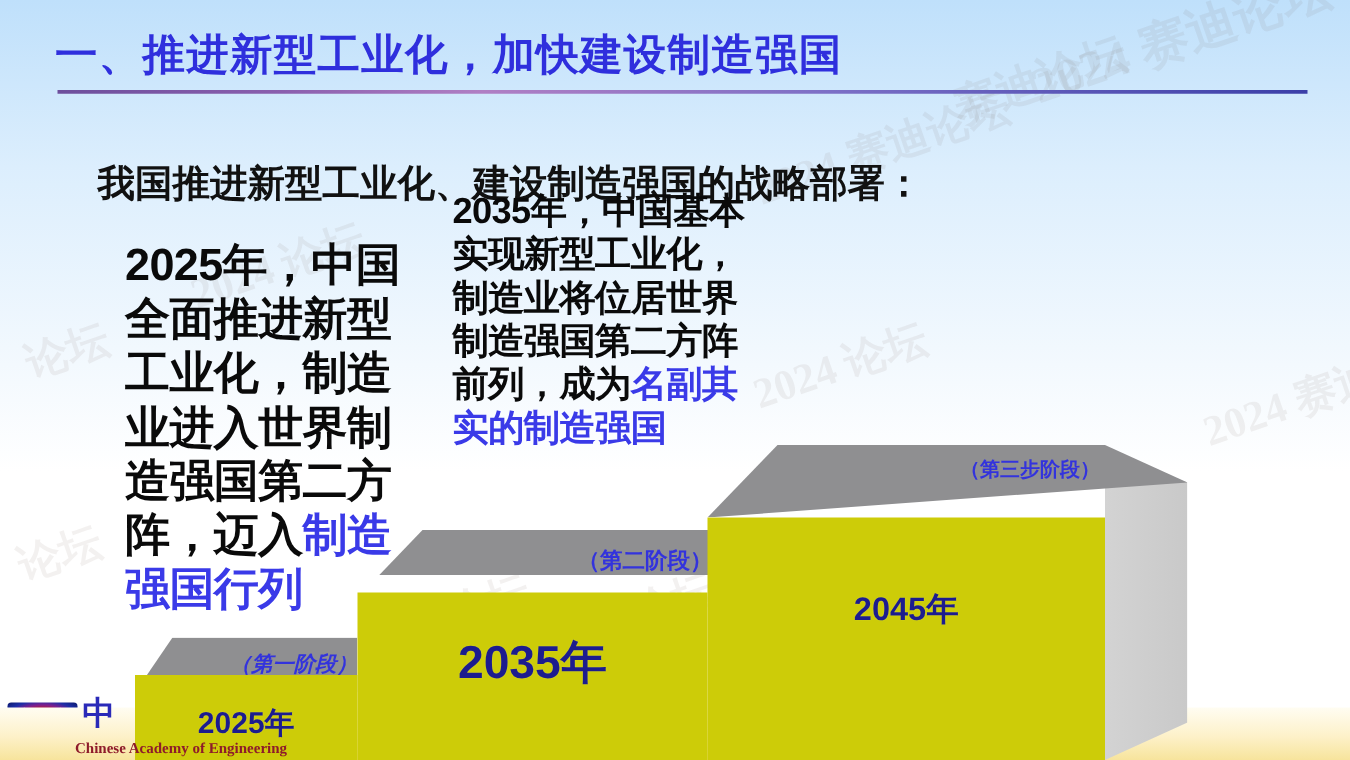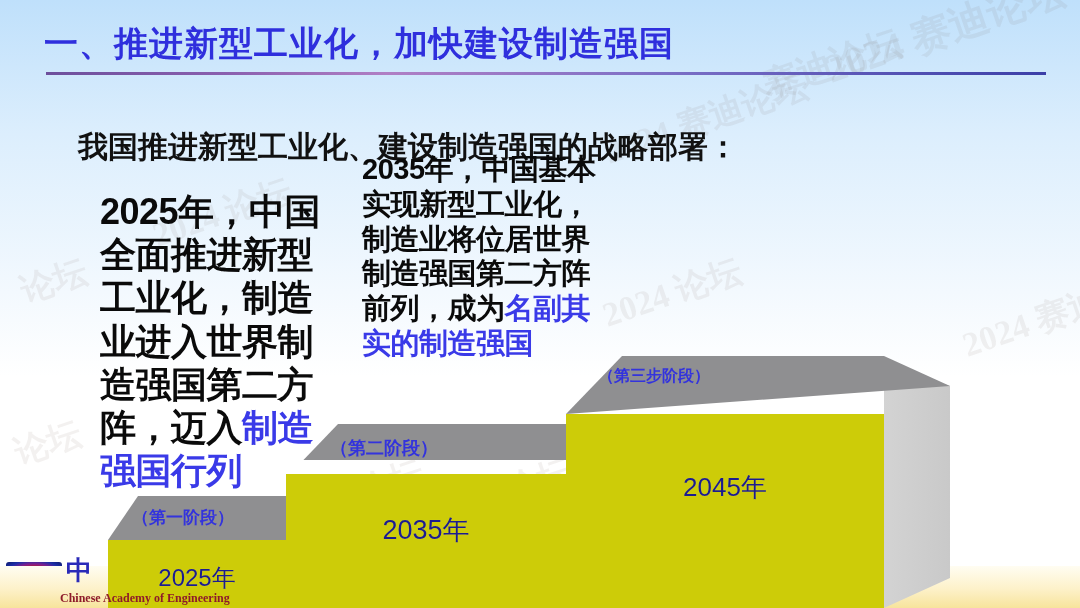--- a/index.html
+++ b/index.html
@@ -56,30 +56,30 @@
   }
   
   .stairs { position:absolute; inset:0; z-index:3; }
   .step { position:absolute; }
   .step .front {
     position:absolute; left:0; top:0; width:100%; height:100%;
     background:#cdcc08;
     display:flex; align-items:center; justify-content:center;
   }
   .step .front .yr {
-    color:#1c1c8e; font-weight:normal; white-space:nowrap;
+    color:#1c1c8e; font-weight:bold; white-space:nowrap;
     text-shadow:0 0 1px rgba(255,255,255,0.25);
   }
   .step .top {
     position:absolute;
     background:#8f8f91;
   }
   .step .top .lbl {
     position:absolute; left:0; right:0;
-    text-align:left;
+    text-align:right;
     color:#3333dd; font-weight:bold; white-space:nowrap;
   }
   .step .side {
     position:absolute;
     background:linear-gradient(to right,#d3d3d3,#c9c9c9);
   }
   
   .col {
     position:absolute; z-index:7;
     font-weight:bold; color:#0a0a0a;
@@ -149,34 +149,34 @@
       <div class="wm" style="left: 820px; top: 420px; font-size: 34px;">2024</div>
     </div>
 
   <div class="title">一、推进新型工业化，加快建设制造强国</div>
   <div class="title-rule"></div>
   <div class="subtitle">我国推进新型工业化、建设制造强国的战略部署：</div>
 
   <div class="stairs">
 
     <div class="step" style="left:108px; top:496px; width:178px; height:112px;">
-      <div class="top" style="left:0; top:0; width:178px; height:44px; clip-path:polygon(30px 0,178px 0,178px 44px,0 44px);">
+      <div class="top" style="left:0; top:14px; width:178px; height:44px; clip-path:polygon(30px 0,178px 0,178px 44px,0 44px);font-style:italic;">
         <div class="lbl" style="top:10px; font-size:17px; left:24px;">（第一阶段）</div>
       </div>
       <div class="front" style="top:44px; height:80px;text-align:center;">
         <div class="yr" style="font-size:24px; margin-top:-4px;">2025年</div>
       </div>
     </div>
 
     <div class="step" style="left:286px; top:424px; width:280px; height:184px;">
       <div class="top" style="left:4px; top:0; width:280px; height:36px; clip-path:polygon(48px 0,280px 0,280px 50px,0 50px);">
         <div class="lbl" style="top:12px; font-size:18px; left:40px;">（第二阶段）</div>
       </div>
       <div class="front" style="top:50px; height:134px;">
-        <div class="yr" style="font-size:27px; margin-top:-22px;">2035年</div>
+        <div class="yr" style="font-size:37px; margin-top:-22px;">2035年</div>
       </div>
     </div>
 
     <div class="step" style="left:566px; top:356px; width:378px; height:252px;">
       <div class="side" style="left:318px; top:8px; width:66px; height:244px;
                   clip-path:polygon(0 0,66px 22px,66px 214px,0 244px);"></div>
       <div class="top" style="left:0; top:0; width:384px; height:58px; clip-path:polygon(56px 0,318px 0,384px 30px,0 58px);">
         <div class="lbl" style="top:10px; font-size:16px; left:32px; right:70px;">（第三步阶段）</div>
       </div>
       <div class="front" style="top:58px; width:318px; height:194px;">

